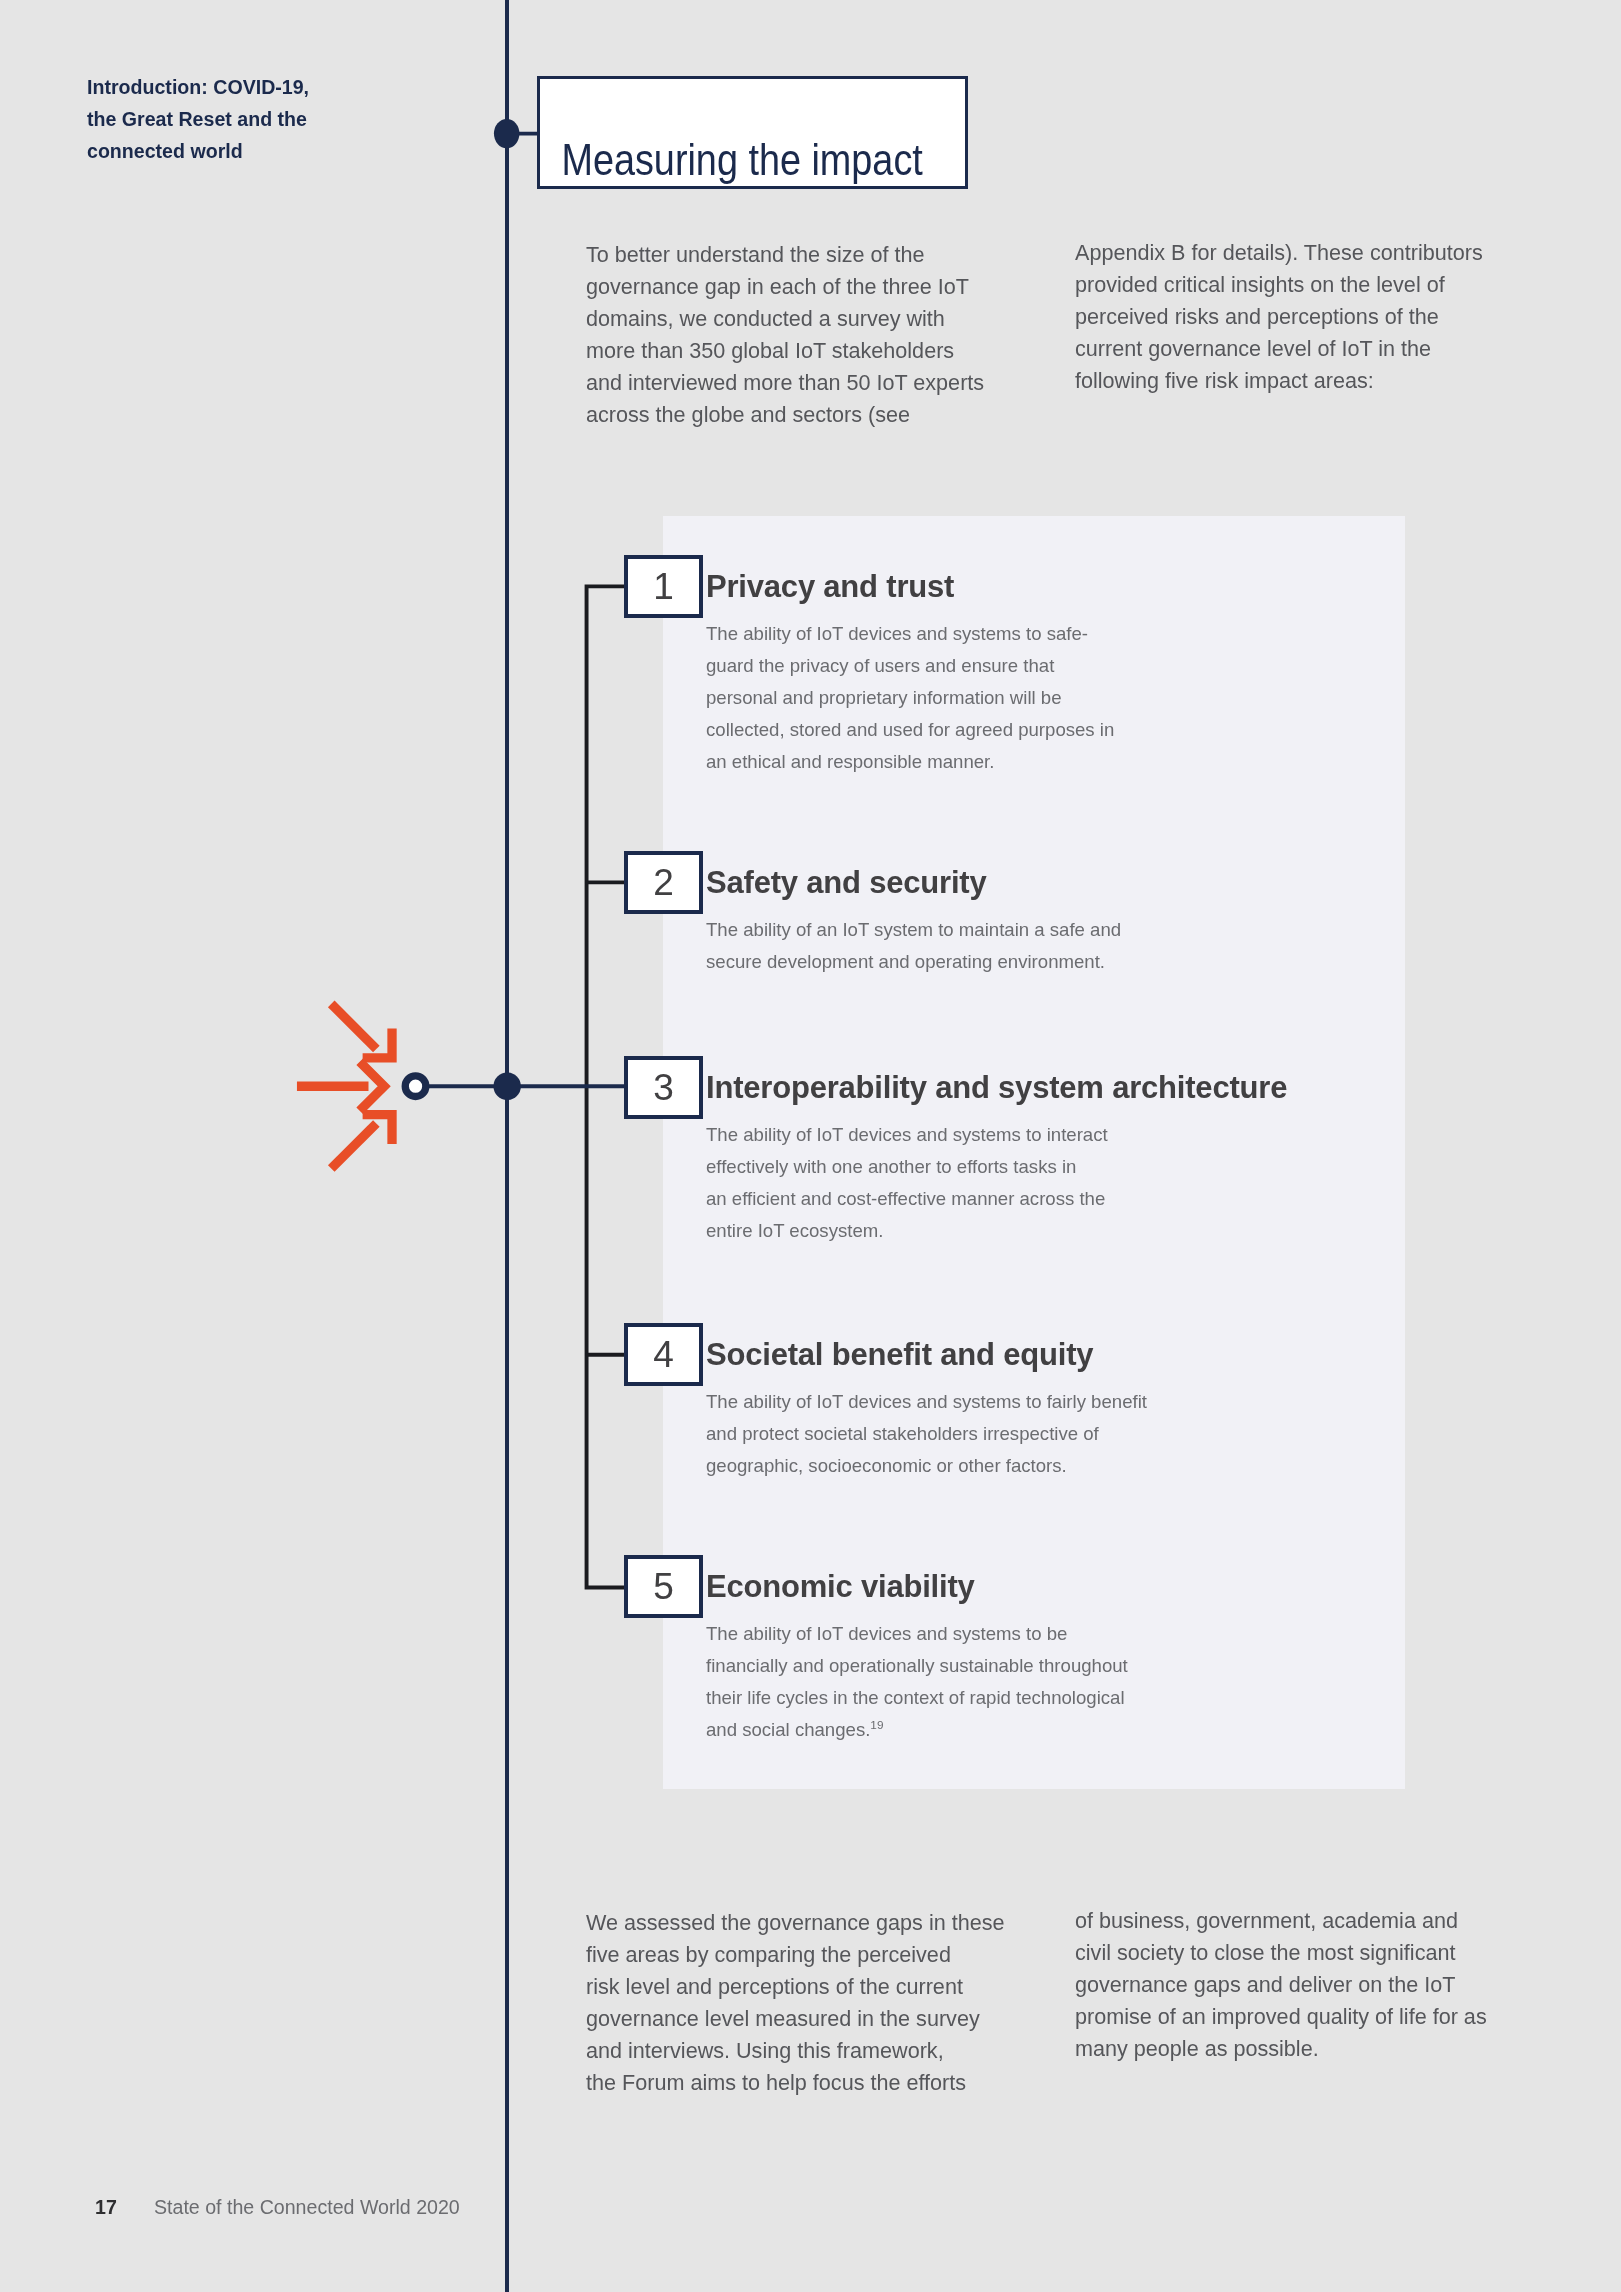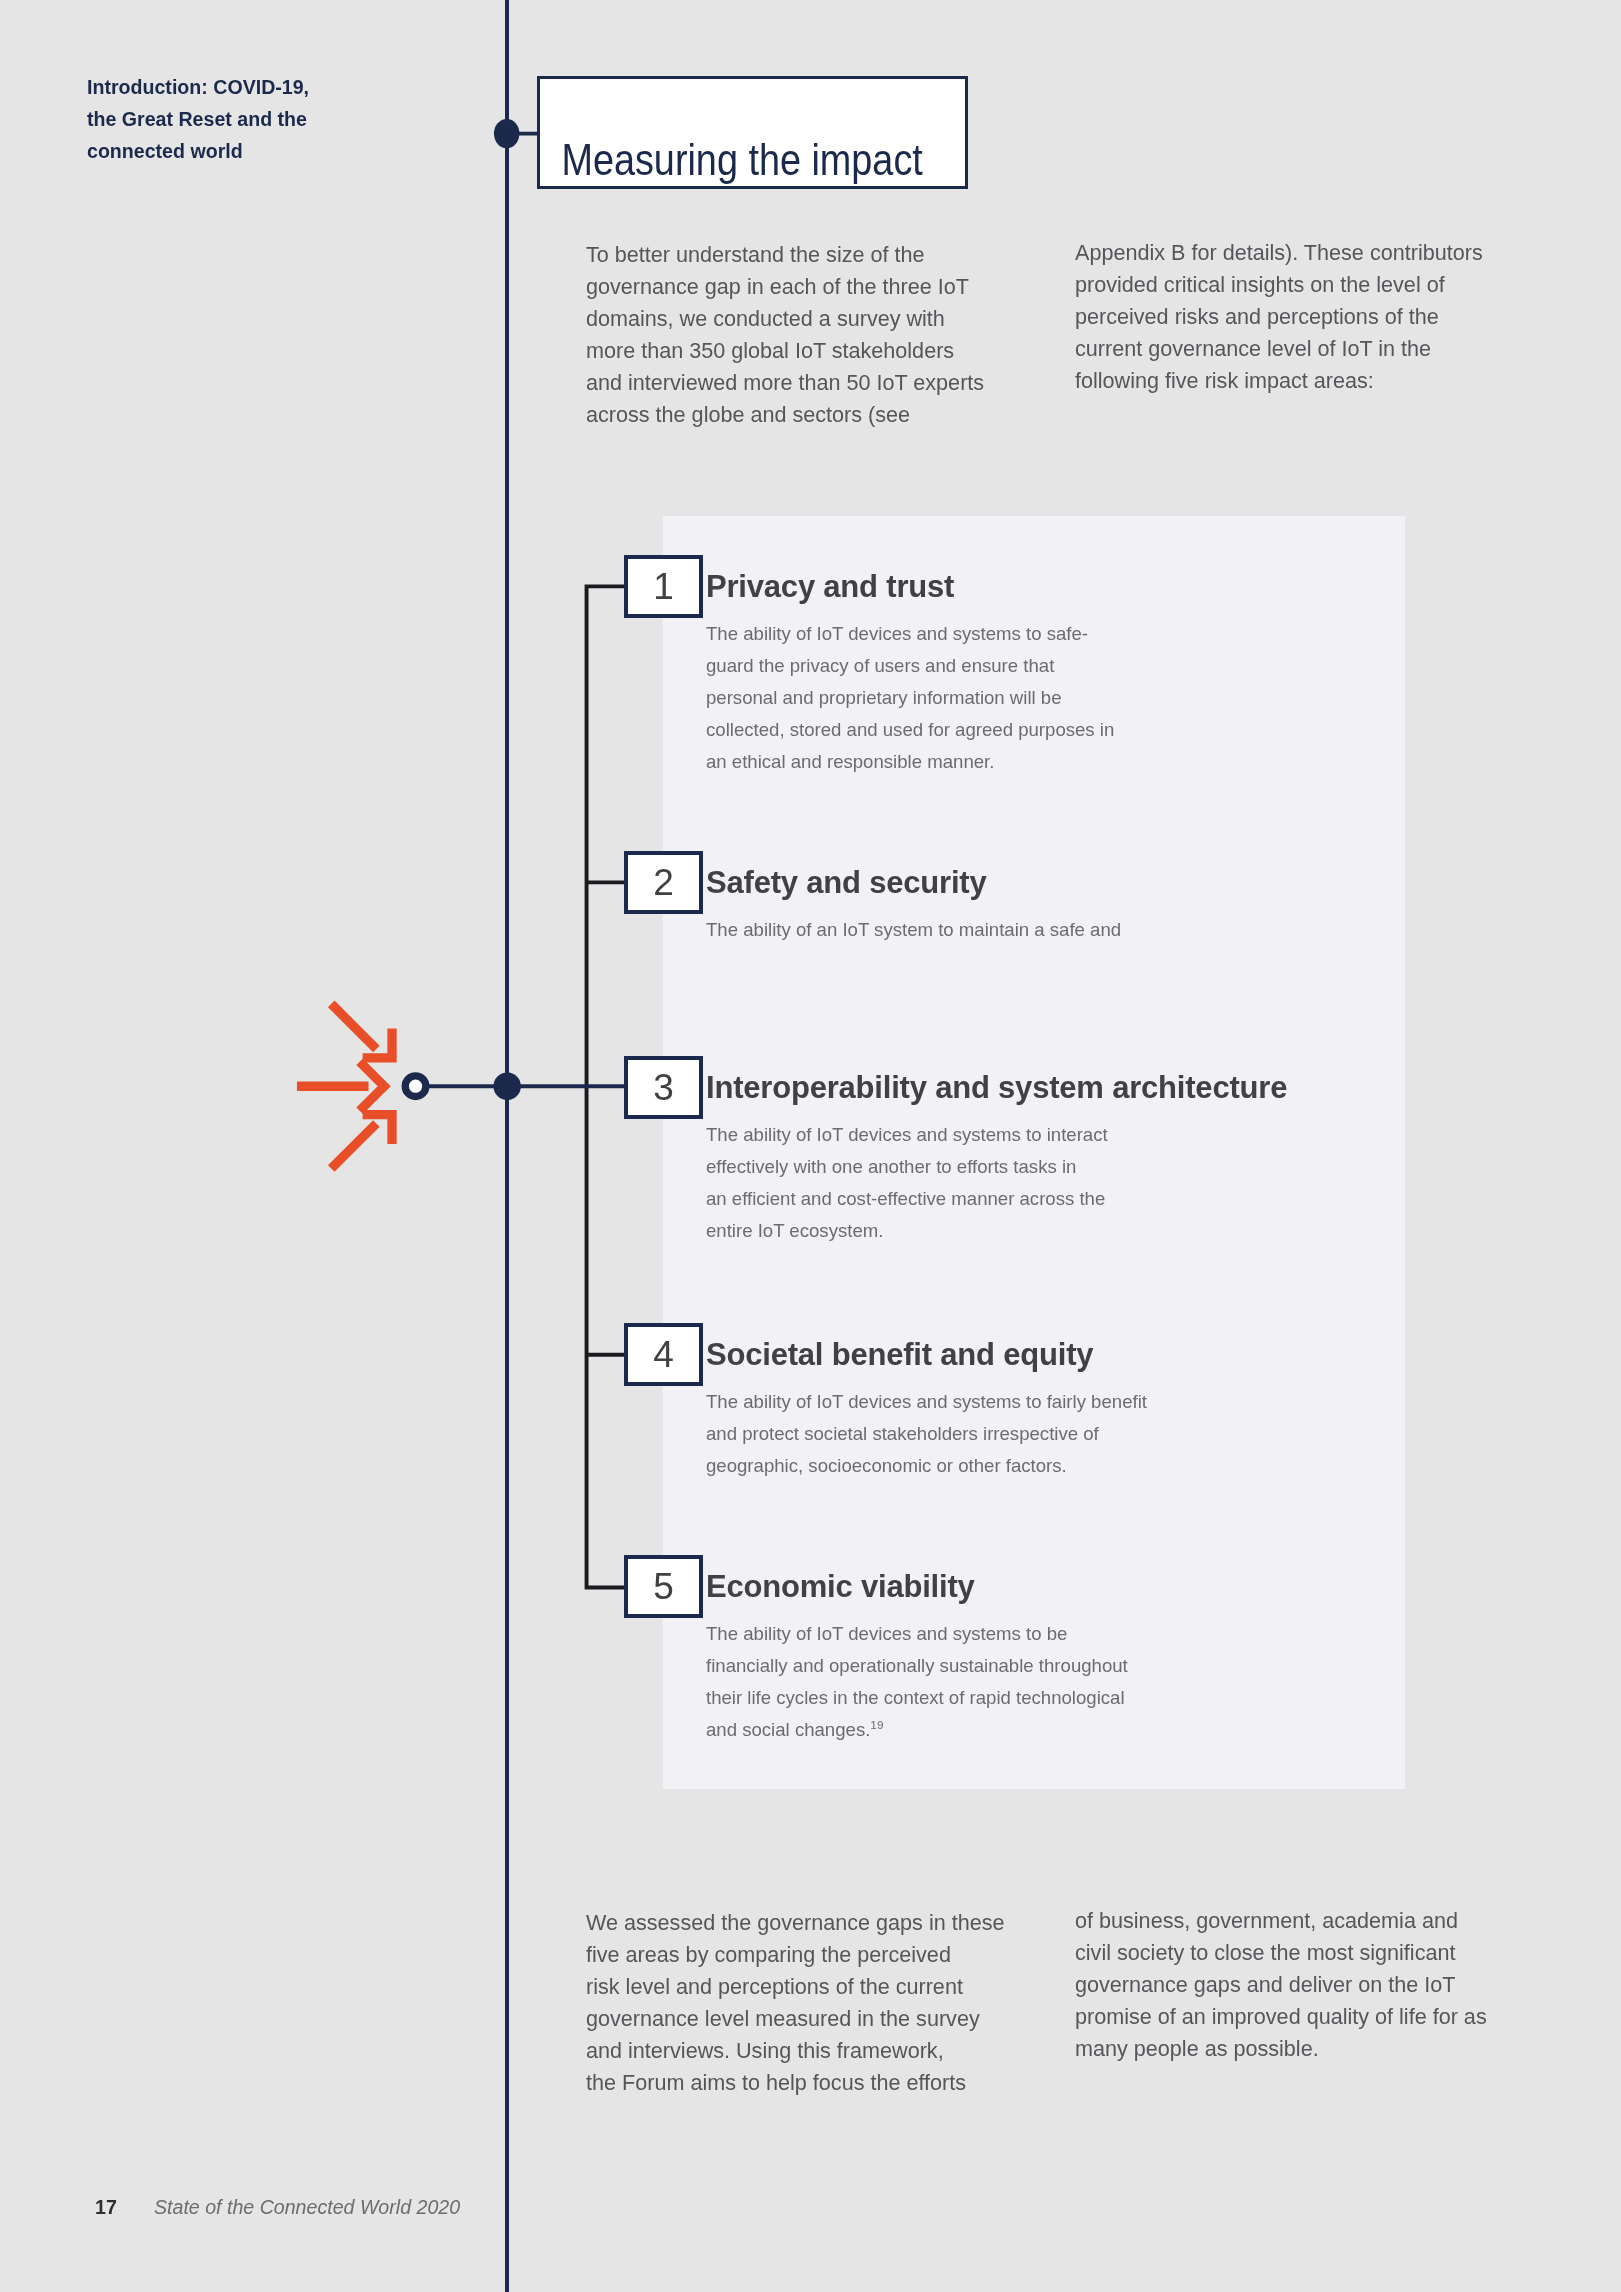--- a/index.html
+++ b/index.html
@@ -78,21 +78,21 @@
     font-size:18.6px;line-height:32px;color:var(--panel-body-gray);
   }
   .item .body sup{
     font-size:11.8px;vertical-align:super;line-height:0;
   }
   .footer{position:absolute;top:2196px;left:0;width:100%;font-size:19.6px;}
   .footer .num{
     position:absolute;left:95px;font-weight:700;color:var(--pagenum);
   }
   .footer .ftitle{
-    position:absolute;left:154px;color:var(--footer-gray);font-style:italic;
+    position:absolute;left:154px;color:var(--footer-gray);
   }
 </style>
 </head>
 <body>
 
 <div class="page">
 
   <div class="vline"></div>
 
   <div class="sidebar-heading pre">Introduction: COVID-19,
@@ -151,20 +151,21 @@
     </div>
   </div>
 
   <div class="item" style="top:851px">
     <div class="numbox">
       <span>2</span>
     </div>
     <h2>Safety and security</h2>
     <div class="body">
       <div class="pre">The ability of an IoT system to maintain a safe and</div>
+      <div><span>secure development and operating environment.</span><sup></sup></div>
     </div>
   </div>
 
   <div class="item" style="top:1056px">
     <div class="numbox">
       <span>3</span>
     </div>
     <h2>Interoperability and system architecture</h2>
     <div class="body">
       <div class="pre">The ability of IoT devices and systems to interact

